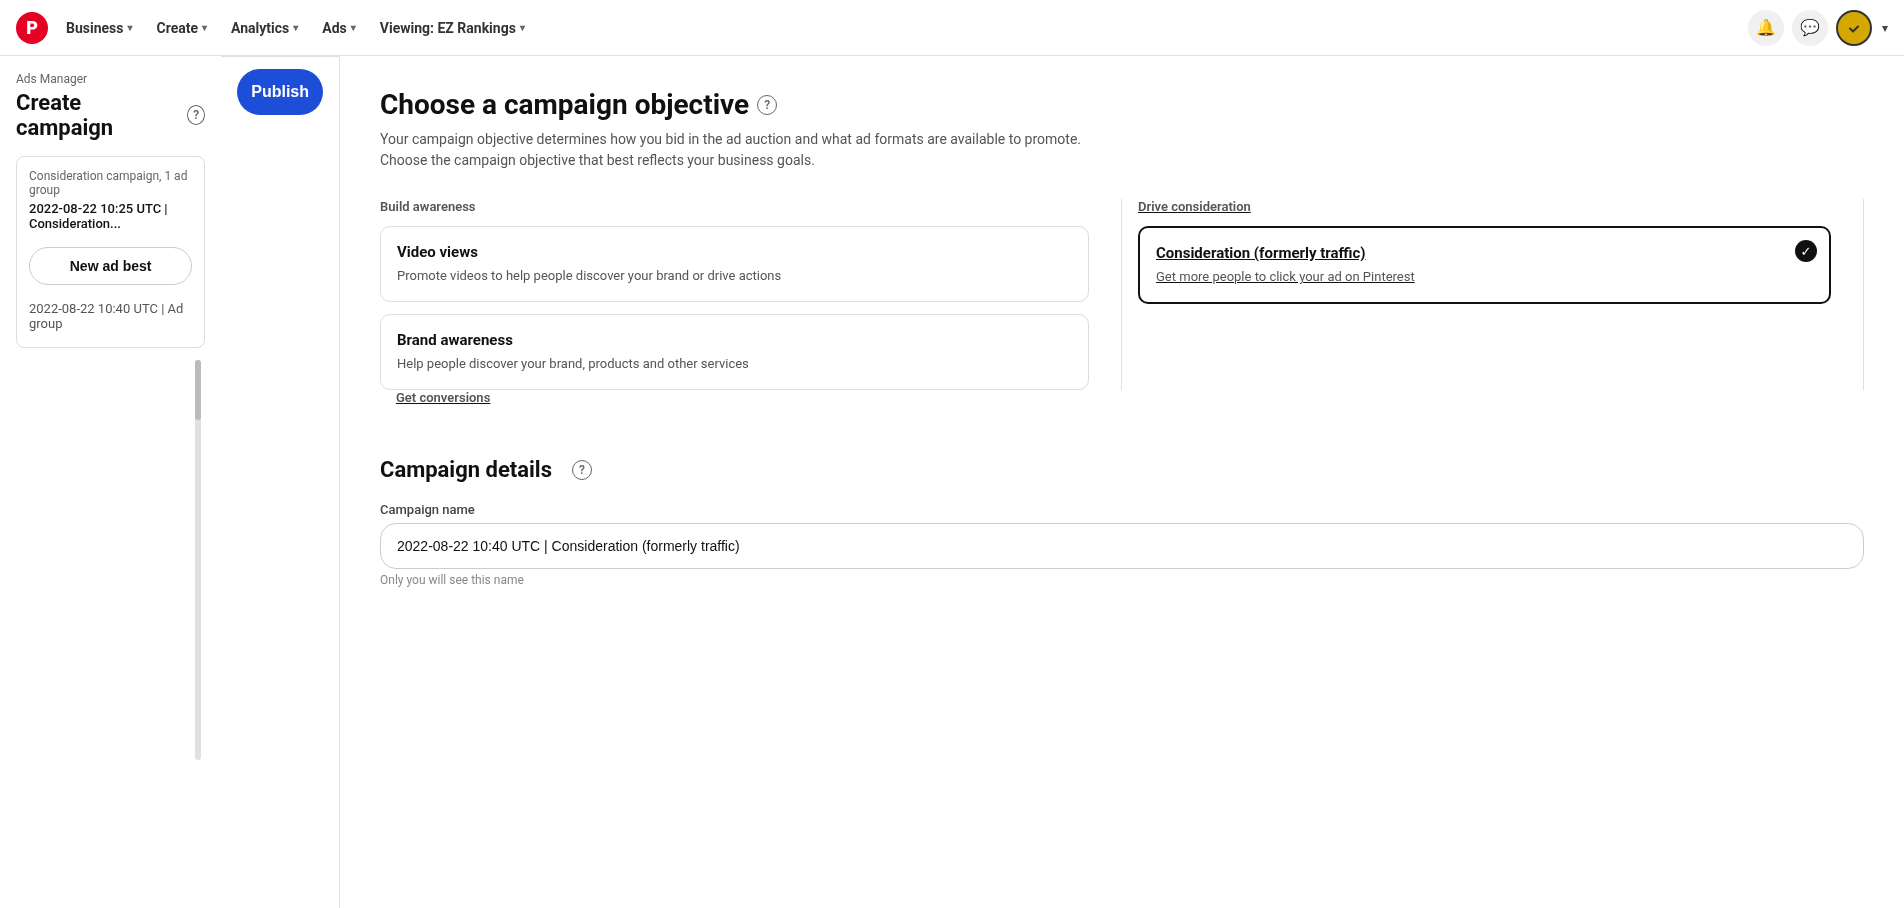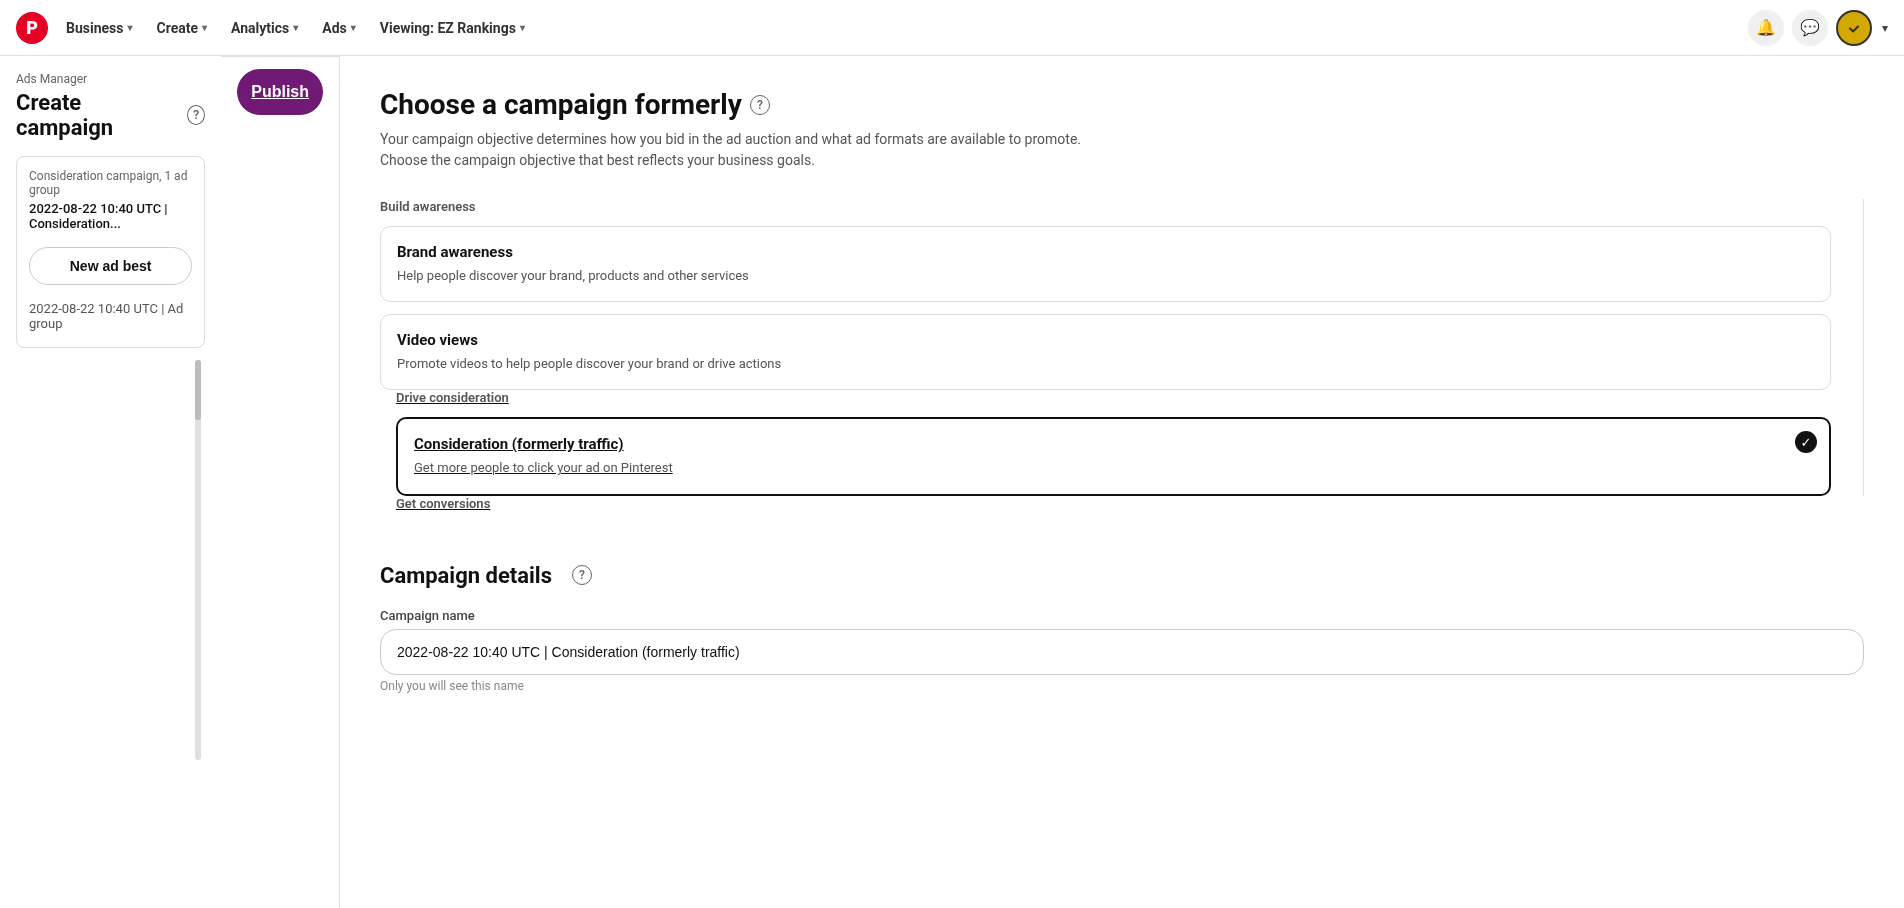--- a/index.html
+++ b/index.html
@@ -57,41 +57,40 @@
     .scroll-bar-track {
       width: 6px; height: 400px; background: #e0e0e0; border-radius: 3px;
       position: absolute; right: 4px; top: 0;
     }
     .scroll-bar-thumb {
       width: 6px; height: 60px; background: #bbb; border-radius: 3px;
       position: absolute; right: 4px; top: 0;
     }
     .sidebar-footer { padding: 12px 16px; border-top: 1px solid #e0e0e0; }
     .publish-btn {
-      width: 100%; padding: 14px; background: #701a75; color: #fff;
+      width: 100%; padding: 14px; background: #1d4ed8; color: #fff;
       border: none; border-radius: 24px; font-size: 16px; font-weight: 700;
       cursor: pointer;
-      text-decoration: underline;
     }
 
     
     .main { flex: 1; overflow-y: auto; padding: 32px 40px; }
 
     
     .page-title-row { display: flex; align-items: center; gap: 8px; margin-bottom: 8px; }
     .page-title { font-size: 28px; font-weight: 700; color: #111; }
     .help-icon {
       width: 20px; height: 20px; border-radius: 50%; border: 1.5px solid #666;
       display: flex; align-items: center; justify-content: center;
       font-size: 12px; color: #666; cursor: pointer; font-weight: 600;
     }
     .page-subtitle { font-size: 14px; color: #555; margin-bottom: 28px; line-height: 1.5; }
 
     
-    .objective-columns { display: grid; grid-template-columns: 1fr; gap: 0; margin-bottom: 40px; }
+    .objective-columns { display: grid; grid-template-columns: 1fr 1fr; gap: 0; margin-bottom: 40px; }
     .objective-col { }
     .objective-col-title { font-size: 13px; color: #555; font-weight: 600; padding: 0 0 12px 0; }
 
     .objective-cards { display: flex; flex-direction: column; gap: 12px; padding-right: 16px; }
     .objective-card {
       border: 1.5px solid #ddd; border-radius: 10px; padding: 16px;
       cursor: pointer; position: relative; background: #fff;
       transition: border-color 0.15s;
     }
     .objective-card.selected { border: 2px solid #111; }
@@ -172,21 +171,21 @@
       <div class="sidebar-meta">Ads Manager</div>
       <div style="display:flex;align-items:center;gap:24px;margin-bottom:16px;">
         <span style="font-size:22px;font-weight:700;">Create campaign</span>
         <div class="help-icon">
           <span>?</span>
         </div>
       </div>
 
       <div style="border:1px solid #ddd;border-radius:8px;padding:12px;margin-bottom:12px;position:relative;">
         <div class="sidebar-meta">Consideration campaign, 1 ad group</div>
-        <div class="sidebar-campaign-name">2022-08-22 10:40 UTC | Consideration...</div>
+        <div class="sidebar-campaign-name">2022-08-22 10:25 UTC | Consideration...</div>
         <button class="sidebar-new-ad-btn">
           <span>New ad best</span>
         </button>
         <div class="sidebar-adgroup">2022-08-22 10:40 UTC | Ad group</div>
       </div>
 
       <div style="position:relative;height:200px;">
         <div class="scroll-bar-track"></div>
         <div class="scroll-bar-thumb"></div>
       </div>
@@ -195,42 +194,42 @@
     <div class="sidebar-footer">
       <button class="publish-btn">
         <span>Publish</span>
       </button>
     </div>
   </aside>
 
   <main class="main">
 
     <div class="page-title-row">
-      <h1 class="page-title">Choose a campaign formerly</h1>
+      <h1 class="page-title">Choose a campaign objective</h1>
       <div class="help-icon">
         <span>?</span>
       </div>
     </div>
     <p class="page-subtitle">
       <span>Your campaign objective determines how you bid in the ad auction and what ad formats are available to promote.</span><br>
       <span>Choose the campaign objective that best reflects your business goals.</span>
     </p>
 
     <div class="objective-columns">
 
       <div class="objective-col">
         <div class="objective-col-title">Build awareness</div>
         <div class="objective-cards">
           <div class="objective-card">
+            <div class="objective-card-title">Video views</div>
+            <div class="objective-card-desc">Promote videos to help people discover your brand or drive actions</div>
+          </div>
+          <div class="objective-card">
             <div class="objective-card-title">Brand awareness</div>
             <div class="objective-card-desc">Help people discover your brand, products and other services</div>
-          </div>
-          <div class="objective-card">
-            <div class="objective-card-title">Video views</div>
-            <div class="objective-card-desc">Promote videos to help people discover your brand or drive actions</div>
           </div>
         </div>
       </div>
 
       <div class="objective-col">
         <div class="objective-col-title">Drive consideration</div>
         <div class="objective-cards">
           <div class="objective-card selected">
             <div class="selected-check">✓</div>
             <div class="objective-card-title">Consideration (formerly traffic)</div>

